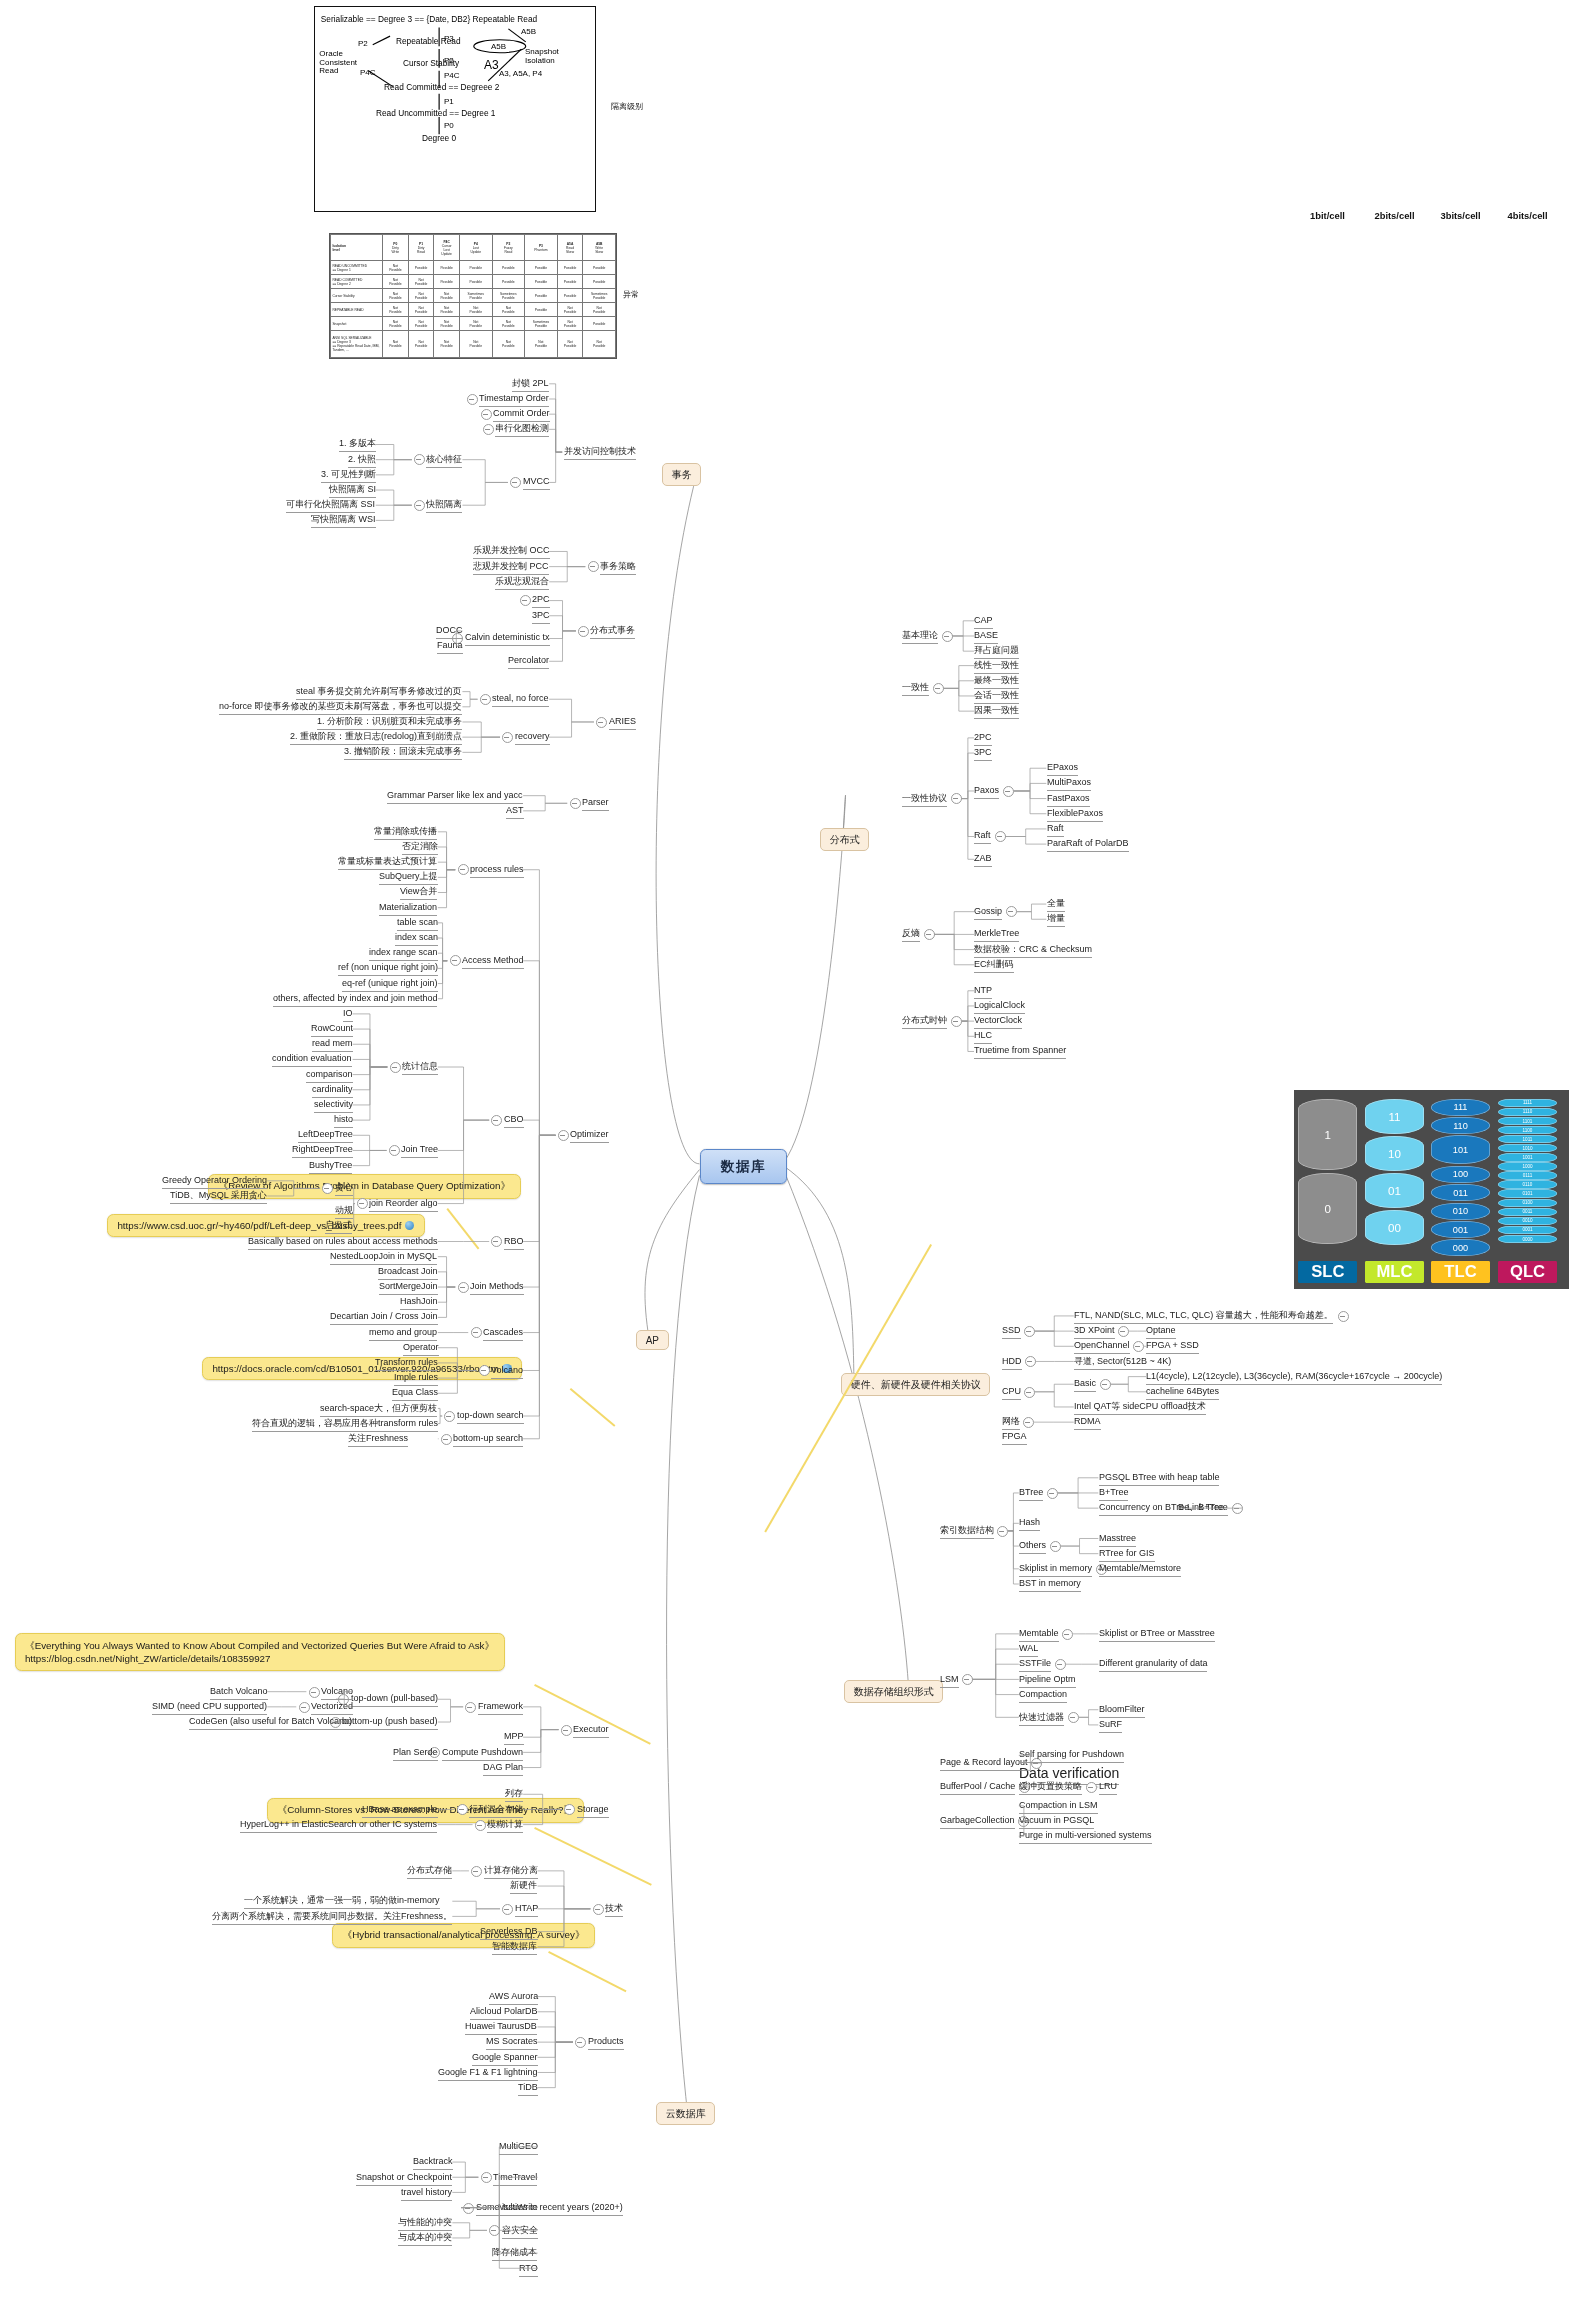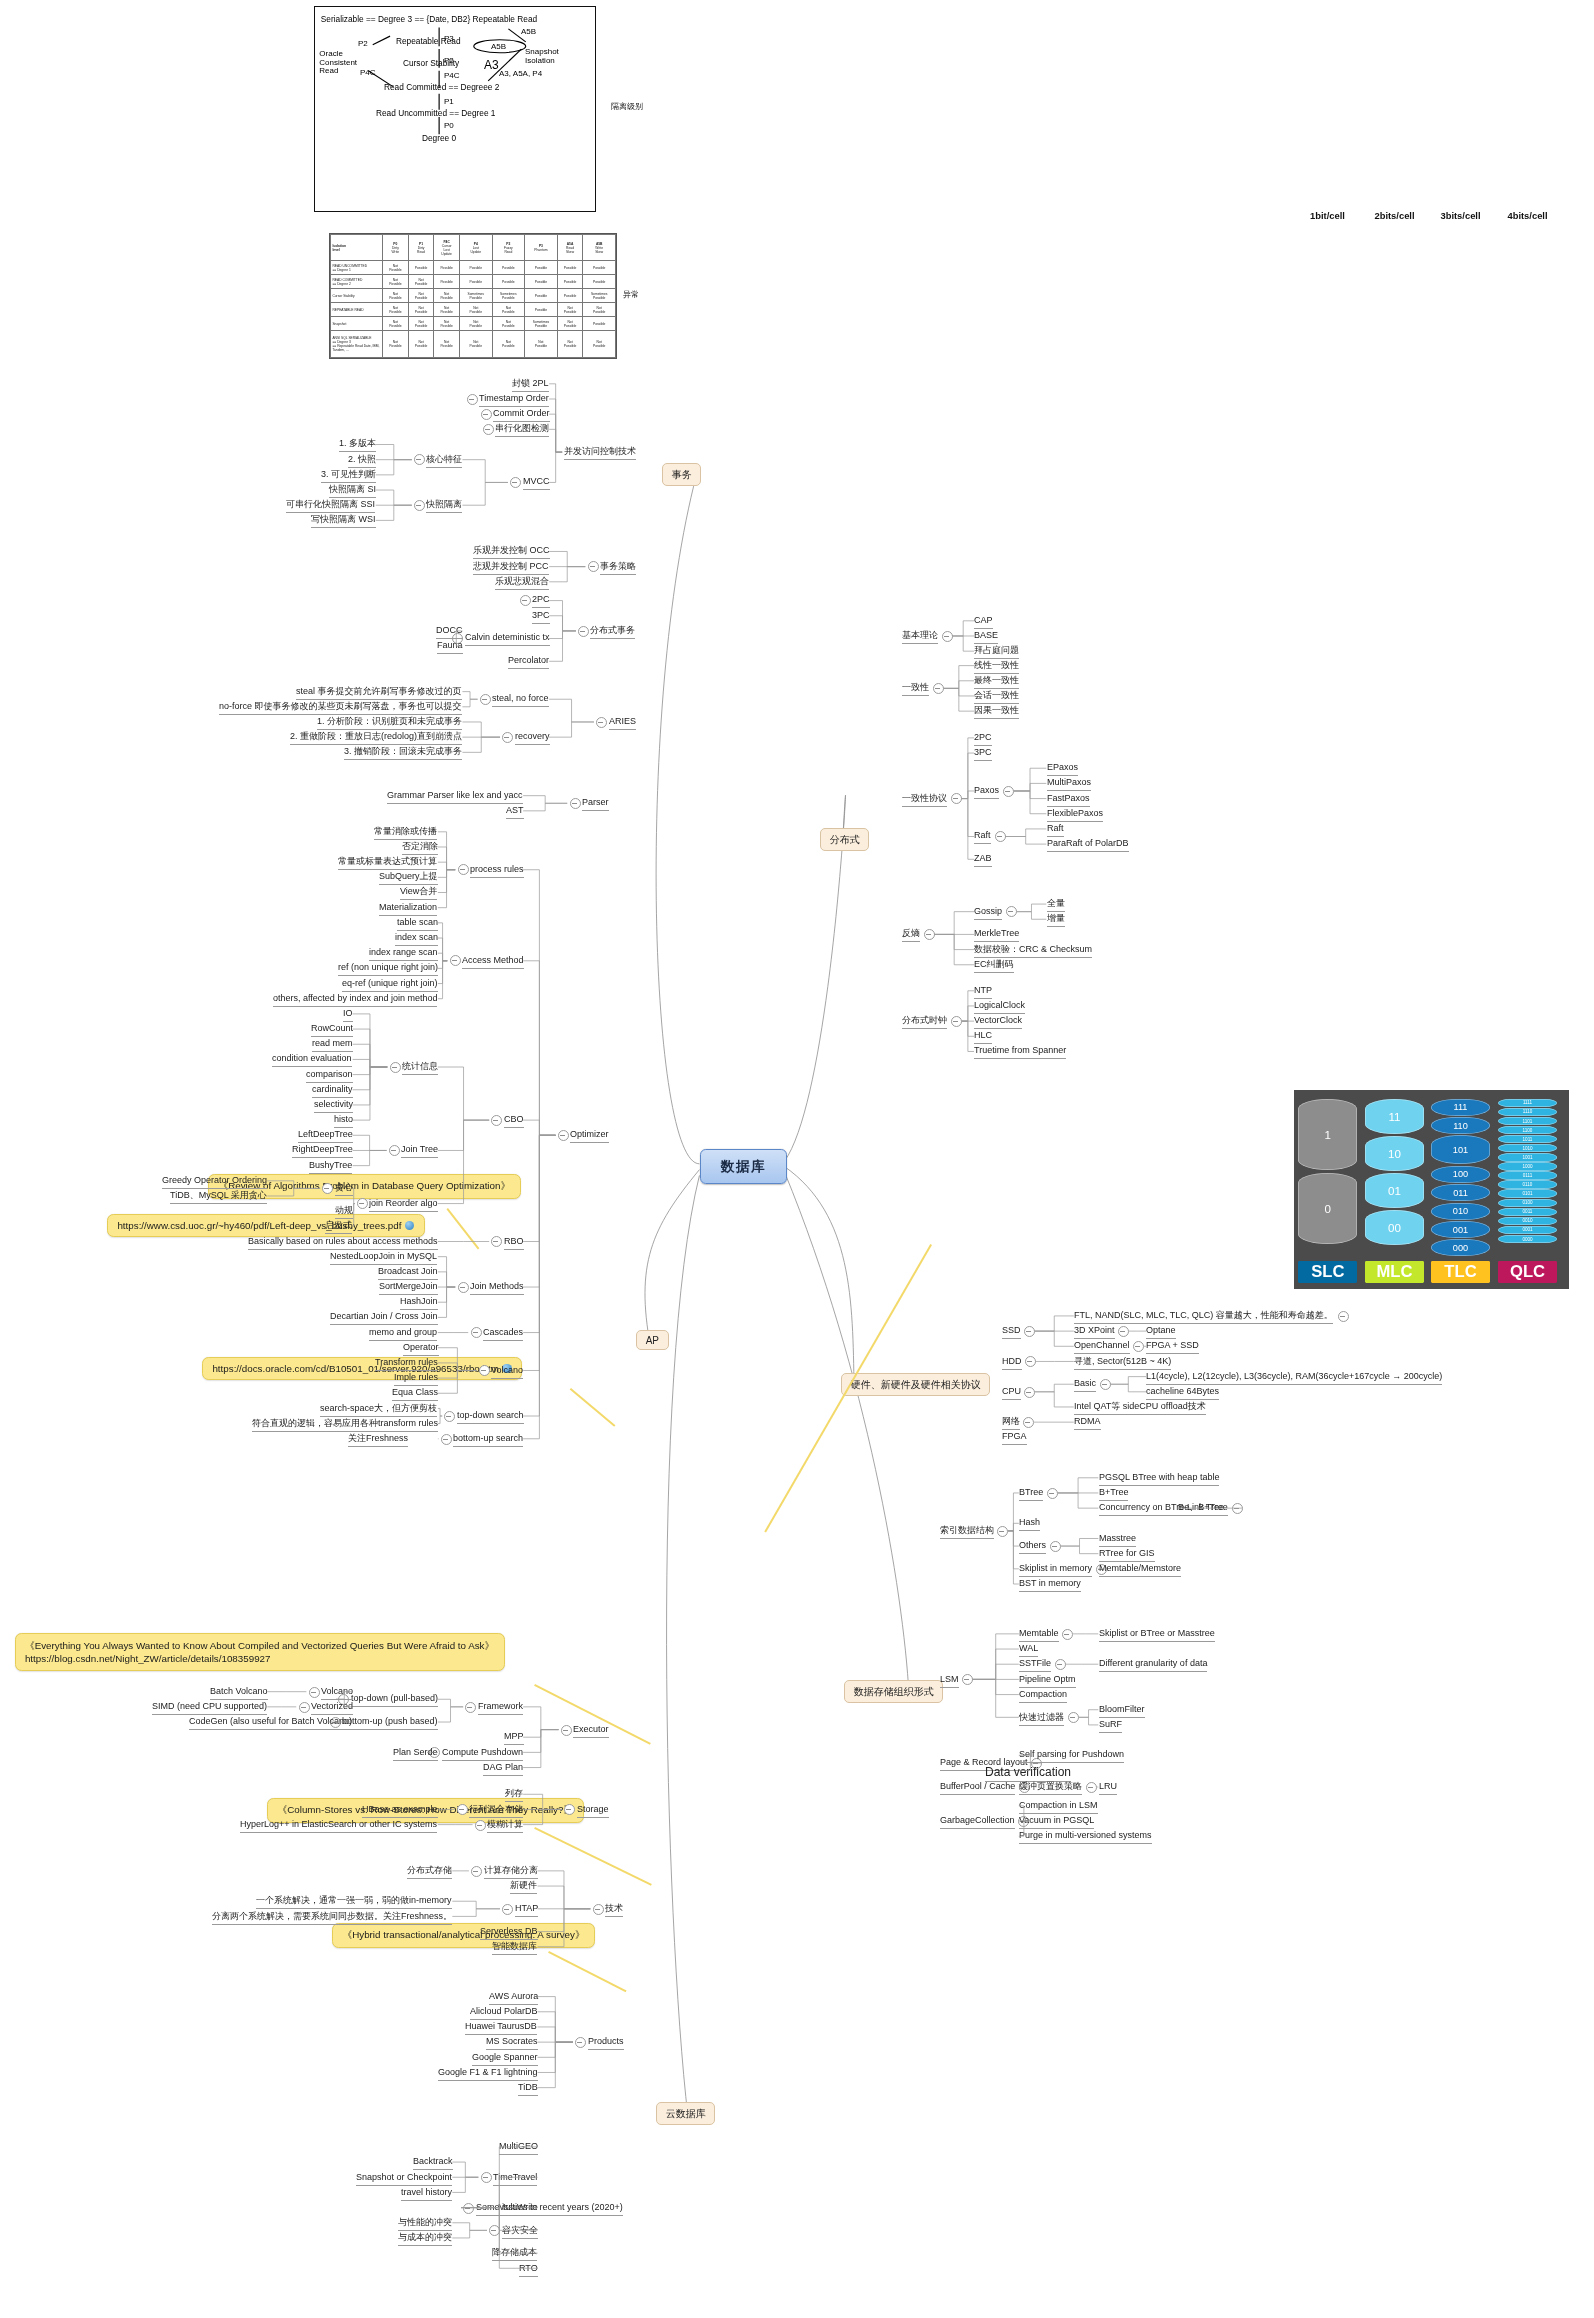--- a/index.html
+++ b/index.html
@@ -414,21 +414,21 @@
     <div class="tog" style="left: 475px; top: 1820px;"></div>
     <div class="node ul" style="left: 240px; top: 1819px; font-size: 9px;">HyperLog++ in ElasticSearch or other IC systems</div>
     <div class="node ul" style="left: 605px; top: 1903px; font-size: 9px;">技术</div>
     <div class="tog" style="left: 593px; top: 1904px;"></div>
     <div class="node ul" style="left: 484px; top: 1865px; font-size: 9px;">计算存储分离</div>
     <div class="tog" style="left: 471px; top: 1866px;"></div>
     <div class="node ul" style="left: 407px; top: 1865px; font-size: 9px;">分布式存储</div>
     <div class="node ul" style="left: 510px; top: 1880px; font-size: 9px;">新硬件</div>
     <div class="node ul" style="left: 515px; top: 1903px; font-size: 9px;">HTAP</div>
     <div class="tog" style="left: 502px; top: 1904px;"></div>
-    <div class="node ul" style="left: 256px; top: 1895px; font-size: 9px;">一个系统解决，通常一强一弱，弱的做in-memory</div>
+    <div class="node ul" style="left: 244px; top: 1895px; font-size: 9px;">一个系统解决，通常一强一弱，弱的做in-memory</div>
     <div class="node ul" style="left: 212px; top: 1911px; font-size: 9px;">分离两个系统解决，需要系统间同步数据。关注Freshness。</div>
     <div class="node ul" style="left: 480px; top: 1926px; font-size: 9px;">Serverless DB</div>
     <div class="node ul" style="left: 492px; top: 1941px; font-size: 9px;">智能数据库</div>
     <div class="node ul" style="left: 588px; top: 2036px; font-size: 9px;">Products</div>
     <div class="tog" style="left: 575px; top: 2037px;"></div>
     <div class="node ul" style="left: 489px; top: 1991px; font-size: 9px;">AWS Aurora</div>
     <div class="node ul" style="left: 470px; top: 2006px; font-size: 9px;">Alicloud PolarDB</div>
     <div class="node ul" style="left: 465px; top: 2021px; font-size: 9px;">Huawei TaurusDB</div>
     <div class="node ul" style="left: 486px; top: 2036px; font-size: 9px;">MS Socrates</div>
     <div class="node ul" style="left: 472px; top: 2052px; font-size: 9px;">Google Spanner</div>
@@ -544,21 +544,21 @@
     <div class="node ul" style="left: 1099px; top: 1658px; font-size: 9px;">Different granularity of data</div>
     <div class="node ul" style="left: 1019px; top: 1674px; font-size: 9px;">Pipeline Optm</div>
     <div class="node ul" style="left: 1019px; top: 1689px; font-size: 9px;">Compaction</div>
     <div class="node ul" style="left: 1019px; top: 1712px; font-size: 9px;">快速过滤器</div>
     <div class="tog" style="left: 1068px; top: 1712px;"></div>
     <div class="node ul" style="left: 1099px; top: 1704px; font-size: 9px;">BloomFilter</div>
     <div class="node ul" style="left: 1099px; top: 1719px; font-size: 9px;">SuRF</div>
     <div class="node ul" style="left: 940px; top: 1757px; font-size: 9px;">Page &amp; Record layout</div>
     <div class="tog" style="left: 1031px; top: 1758px;"></div>
     <div class="node ul" style="left: 1019px; top: 1749px; font-size: 9px;">Self parsing for Pushdown</div>
-    <div class="node ul" style="left: 985px; top: 1765px; font-size: 12px;">Data verification</div>
+    <div class="node ul" style="left: 1019px; top: 1765px; font-size: 14px;">Data verification</div>
     <div class="node ul" style="left: 940px; top: 1781px; font-size: 9px;">BufferPool / Cache</div>
     <div class="tog" style="left: 1019px; top: 1782px;"></div>
     <div class="node ul" style="left: 1019px; top: 1781px; font-size: 9px;">缓冲页置换策略</div>
     <div class="tog" style="left: 1086px; top: 1782px;"></div>
     <div class="node ul" style="left: 1099px; top: 1781px; font-size: 9px;">LRU</div>
     <div class="node ul" style="left: 940px; top: 1815px; font-size: 9px;">GarbageCollection</div>
     <div class="tog" style="left: 1018px; top: 1816px;"></div>
     <div class="node ul" style="left: 1019px; top: 1800px; font-size: 9px;">Compaction in LSM</div>
     <div class="node ul" style="left: 1019px; top: 1815px; font-size: 9px;">Vacuum in PGSQL</div>
     <div class="node ul" style="left: 1019px; top: 1830px; font-size: 9px;">Purge in multi-versioned systems</div>

